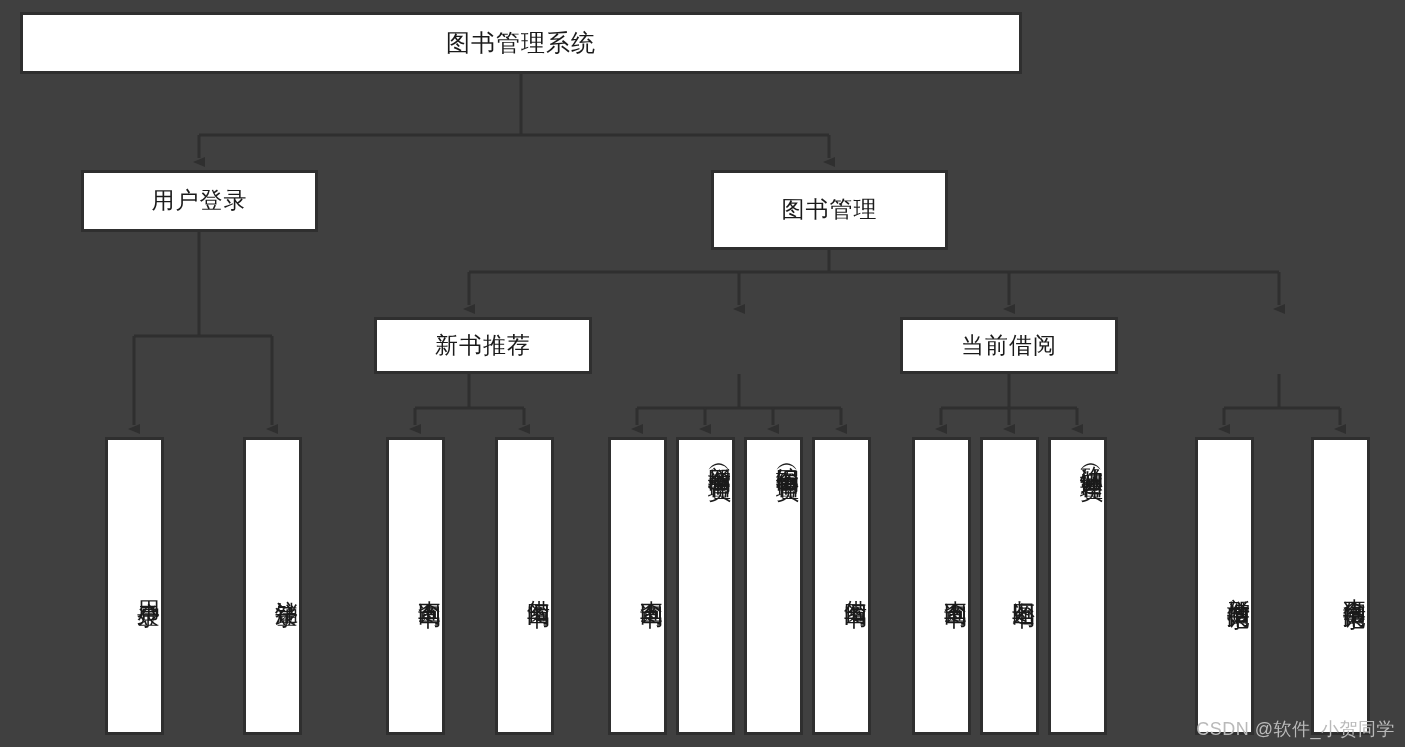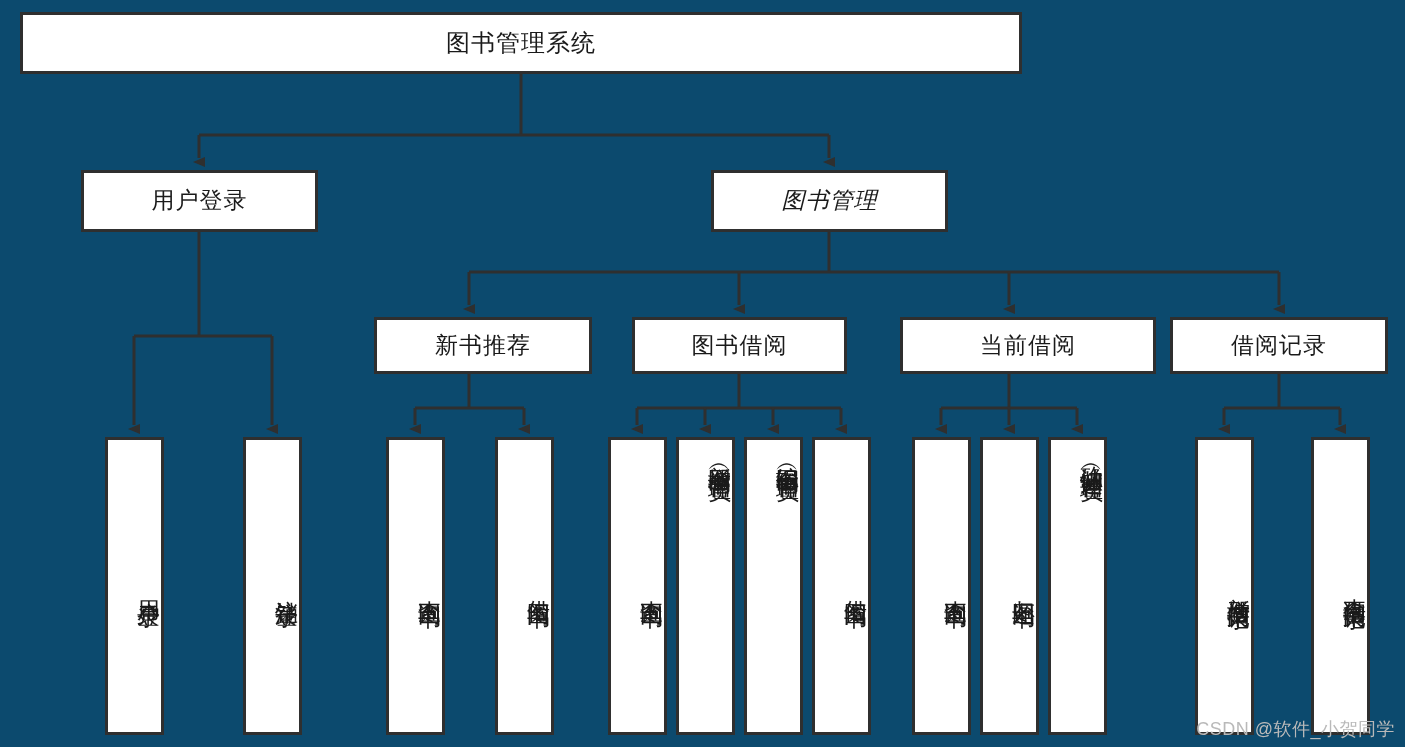--- a/index.html
+++ b/index.html
@@ -7,21 +7,21 @@
     padding: 0;
     background: #ffffff;
   }
   body {
     font-family: "Liberation Sans", "DejaVu Sans", sans-serif;
   }
   #canvas {
     position: relative;
     width: 1405px;
     height: 747px;
-    background: #0c4a6e;
+    background: #404040;
     overflow: hidden;
   }
   svg#wires {
     position: absolute;
     left: 0;
     top: 0;
     width: 1405px;
     height: 747px;
     pointer-events: none;
   }
@@ -133,35 +133,29 @@
     </g>
   </svg>
 
   <div class="node h title" style="left:20px; top:12px; width:1002px; height:62px;">
     <span>图书管理系统</span>
   </div>
 
   <div class="node h" style="left:81px; top:170px; width:237px; height:62px;">
     <span>用户登录</span>
   </div>
-  <div class="node h" style="left:711px; top:170px; width:237px; height:62px;font-style:italic;">
+  <div class="node h" style="left:711px; top:170px; width:237px; height:80px;">
     <span>图书管理</span>
   </div>
 
   <div class="node h" style="left:360px; top:317px; width:218px; height:57px;margin-left:14px;">
     <span>新书推荐</span>
   </div>
-  <div class="node h" style="left:632px; top:317px; width:215px; height:57px;">
-    <span>图书借阅</span>
-  </div>
-  <div class="node h" style="left:900px; top:317px; width:256px; height:57px;">
+  <div class="node h" style="left:900px; top:317px; width:218px; height:57px;">
     <span>当前借阅</span>
-  </div>
-  <div class="node h" style="left:1170px; top:317px; width:218px; height:57px;">
-    <span>借阅记录</span>
   </div>
 
   <div class="node v center" style="left:105px; top:437px; width:59px; height:298px;">
     <span class="vtext">用户登录</span>
   </div>
   <div class="node v center" style="left:243px; top:437px; width:59px; height:298px;">
     <span class="vtext">注销登录</span>
   </div>
 
   <div class="node v center" style="left:386px; top:437px; width:59px; height:298px;">

